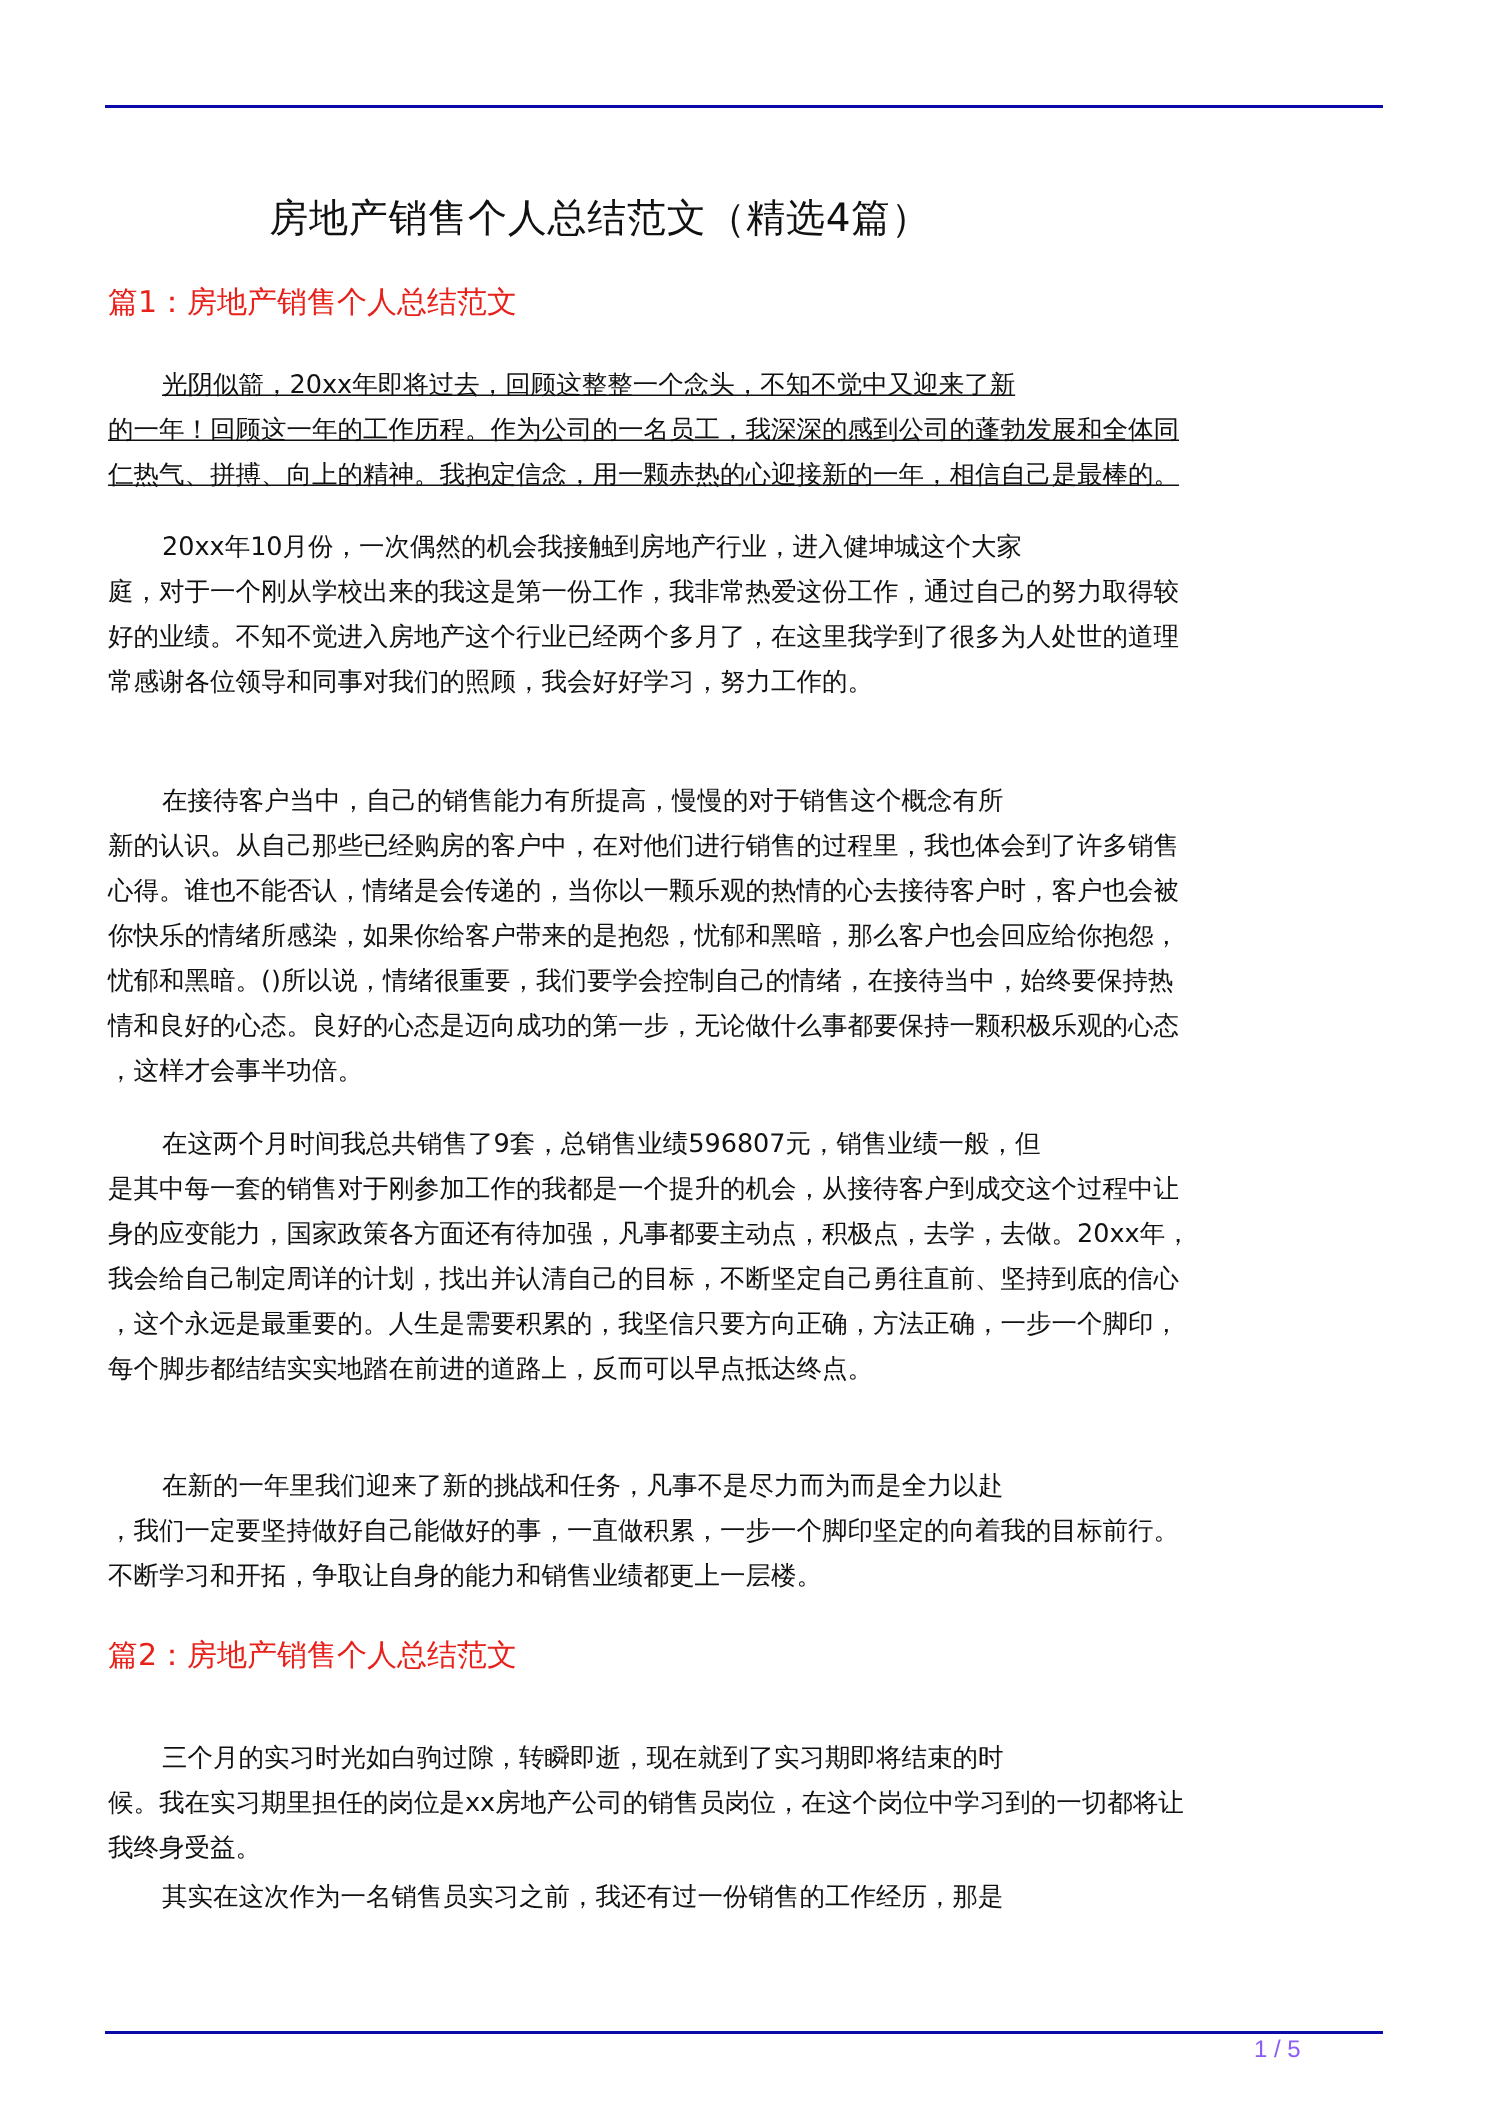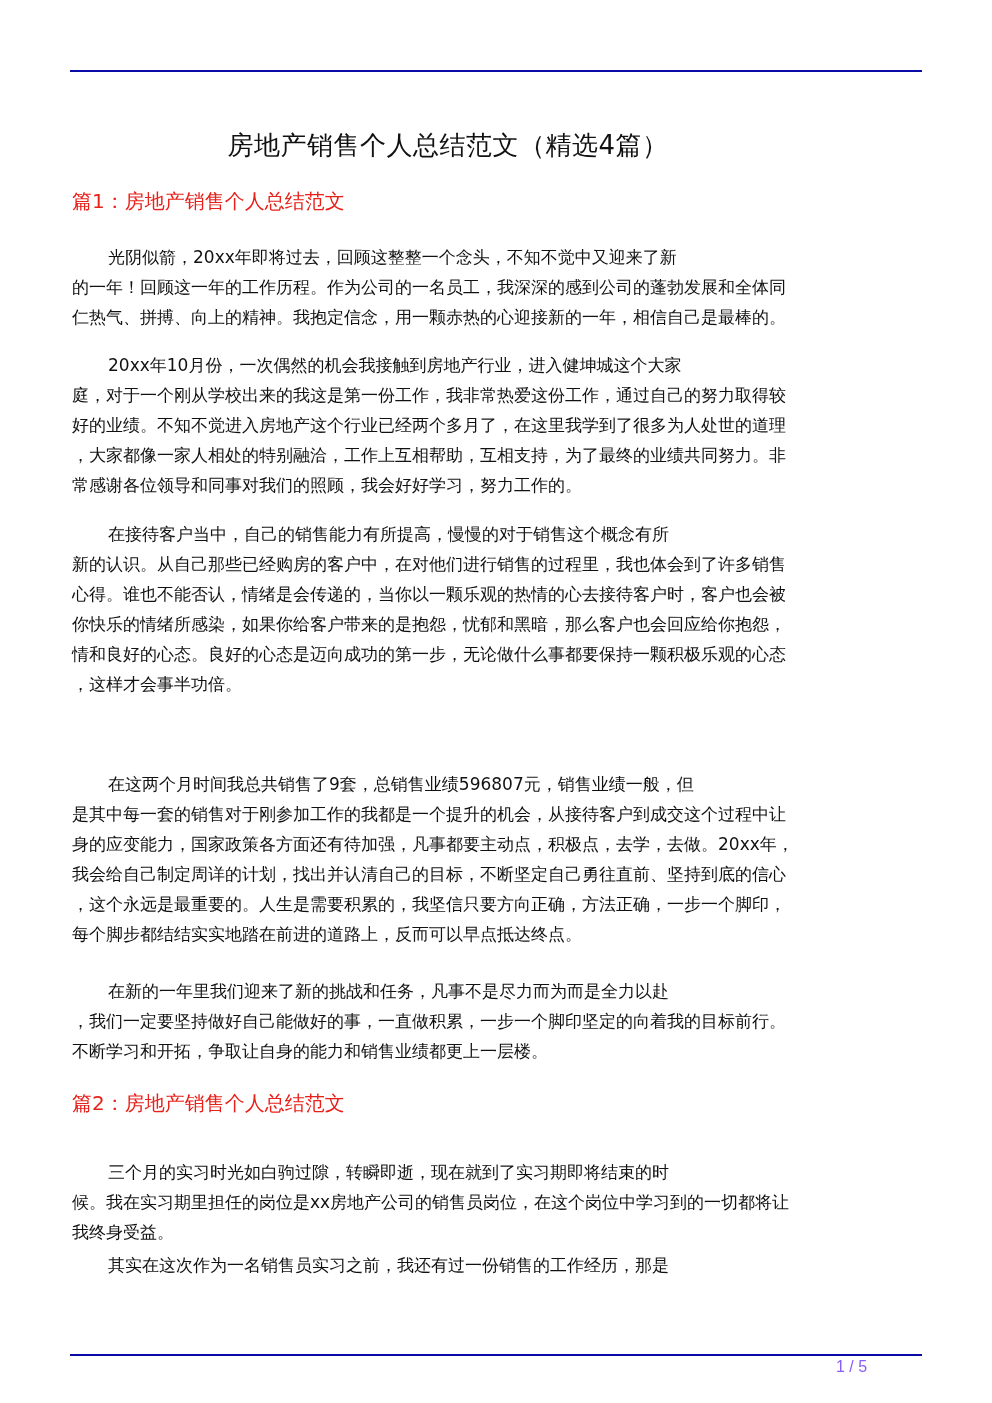--- a/index.html
+++ b/index.html
@@ -2,61 +2,61 @@
 <html><head>
 <meta charset="utf-8">
 <style>
   html, body { margin: 0; padding: 0; background: #ffffff; }
   body { width: 992px; height: 1403px; position: relative; overflow: hidden;
          font-family: "DejaVu Sans", "Liberation Sans", sans-serif; color: #111111; }
   .rule { position: absolute; left: 70px; width: 852px; height: 2px; background: #0a0aa8; }
   .rule.top { top: 70px; }
   .rule.bottom { top: 1354px; }
   .title { position: absolute; top: 128px; left: 0; width: 800px; text-align: center;
-           font-size: 26px; color: #111111; letter-spacing: 0.5px; margin-left: 48px; }
+           font-size: 26px; color: #111111; letter-spacing: 0.5px; }
   .section-heading { position: absolute; left: 72px; font-size: 20px; color: #e8201a; }
   .para { position: absolute; left: 72px; width: 850px; font-size: 17px; line-height: 30px; }
   .line { white-space: nowrap; height: 30px; }
   .line.first { padding-left: 36px; }
   .page-num { position: absolute; top: 1358px; left: 836px; font-size: 16px; color: #8b5cf6;
               font-family: "Liberation Sans", sans-serif; text-align: right; }
 </style>
 </head>
 <body>
 
 <div class="rule top"></div>
 
 <div class="title">房地产销售个人总结范文（精选4篇）</div>
 
 <div class="section-heading" style="top:188px;">篇1：房地产销售个人总结范文</div>
 
-<div class="para" style="top:242px;">
+<div class="para" style="top:242px;text-decoration:underline;">
   <div class="line first">光阴似箭，20xx年即将过去，回顾这整整一个念头，不知不觉中又迎来了新</div>
   <div class="line">的一年！回顾这一年的工作历程。作为公司的一名员工，我深深的感到公司的蓬勃发展和全体同</div>
   <div class="line">仁热气、拼搏、向上的精神。我抱定信念，用一颗赤热的心迎接新的一年，相信自己是最棒的。</div>
 </div>
 
 <div class="para" style="top:350px;">
   <div class="line first">20xx年10月份，一次偶然的机会我接触到房地产行业，进入健坤城这个大家</div>
   <div class="line">庭，对于一个刚从学校出来的我这是第一份工作，我非常热爱这份工作，通过自己的努力取得较</div>
   <div class="line">好的业绩。不知不觉进入房地产这个行业已经两个多月了，在这里我学到了很多为人处世的道理</div>
-  <div class="line">，大家都像一家人相处的特别融洽，工作上互相帮助，互相支持，为了最终的业绩共同努力。非</div>
   <div class="line">常感谢各位领导和同事对我们的照顾，我会好好学习，努力工作的。</div>
 </div>
 
 <div class="para" style="top:519px;">
   <div class="line first">在接待客户当中，自己的销售能力有所提高，慢慢的对于销售这个概念有所</div>
   <div class="line">新的认识。从自己那些已经购房的客户中，在对他们进行销售的过程里，我也体会到了许多销售</div>
   <div class="line">心得。谁也不能否认，情绪是会传递的，当你以一颗乐观的热情的心去接待客户时，客户也会被</div>
   <div class="line">你快乐的情绪所感染，如果你给客户带来的是抱怨，忧郁和黑暗，那么客户也会回应给你抱怨，</div>
+  <div class="line">忧郁和黑暗。()所以说，情绪很重要，我们要学会控制自己的情绪，在接待当中，始终要保持热</div>
   <div class="line">情和良好的心态。良好的心态是迈向成功的第一步，无论做什么事都要保持一颗积极乐观的心态</div>
   <div class="line">，这样才会事半功倍。</div>
 </div>
 
-<div class="para" style="top:748px;margin-top:21px;">
+<div class="para" style="top:748px;">
   <div class="line first">在这两个月时间我总共销售了9套，总销售业绩596807元，销售业绩一般，但</div>
   <div class="line">是其中每一套的销售对于刚参加工作的我都是一个提升的机会，从接待客户到成交这个过程中让</div>
   <div class="line">身的应变能力，国家政策各方面还有待加强，凡事都要主动点，积极点，去学，去做。20xx年，</div>
   <div class="line">我会给自己制定周详的计划，找出并认清自己的目标，不断坚定自己勇往直前、坚持到底的信心</div>
   <div class="line">，这个永远是最重要的。人生是需要积累的，我坚信只要方向正确，方法正确，一步一个脚印，</div>
   <div class="line">每个脚步都结结实实地踏在前进的道路上，反而可以早点抵达终点。</div>
 </div>
 
 <div class="para" style="top:976px;">
   <div class="line first">在新的一年里我们迎来了新的挑战和任务，凡事不是尽力而为而是全力以赴</div>

